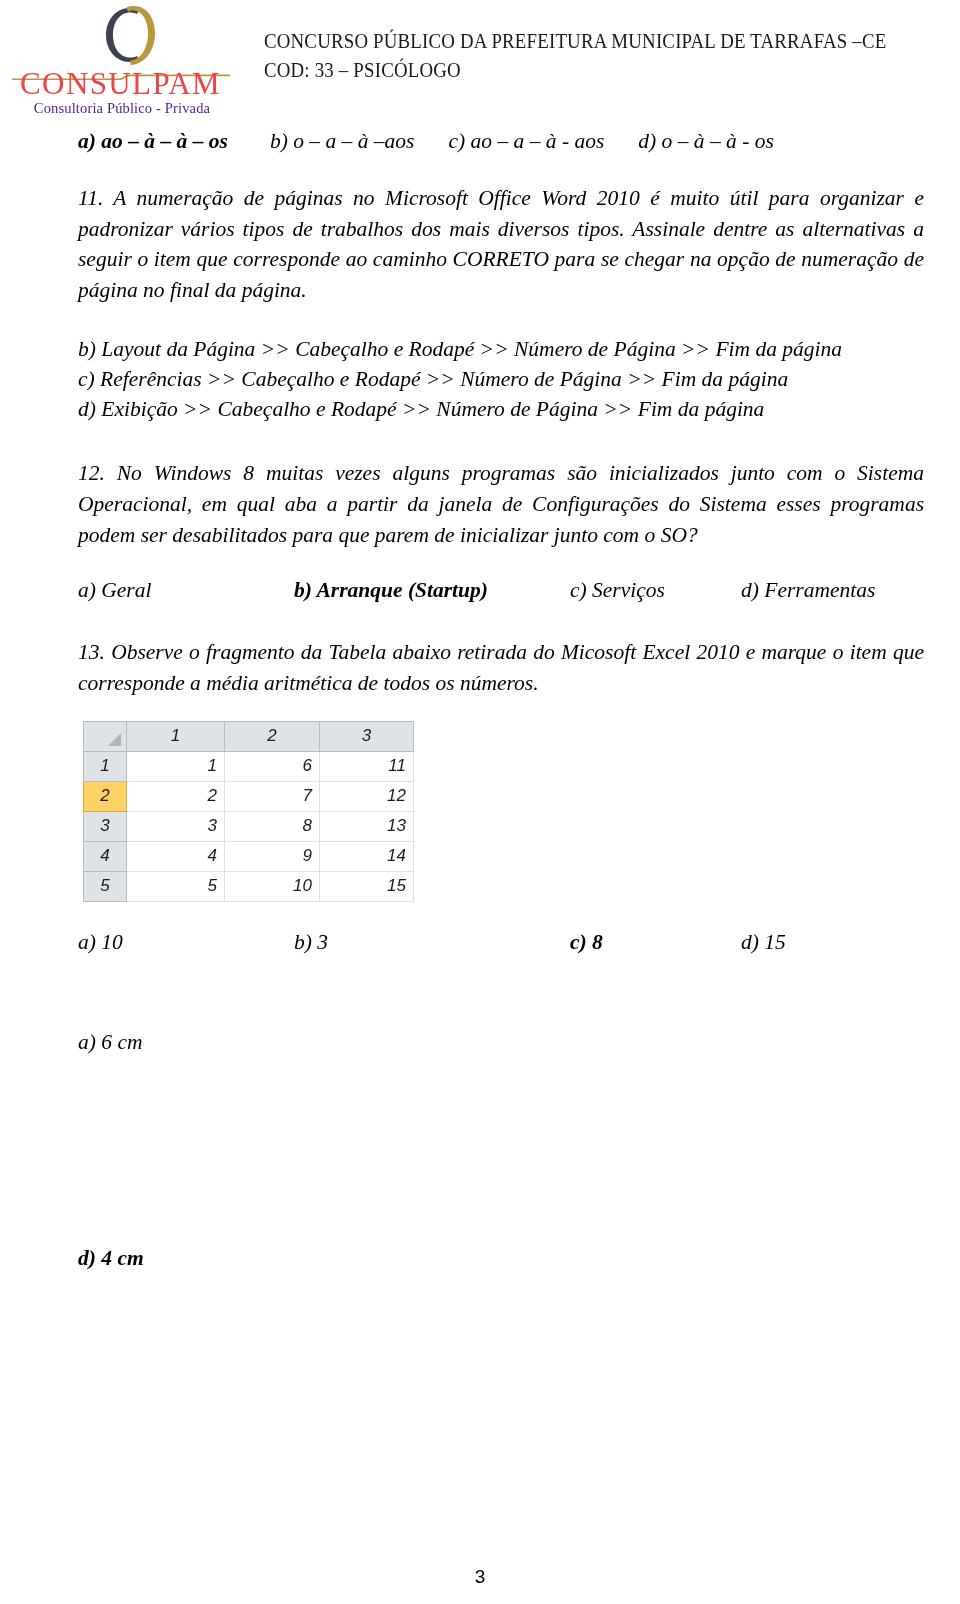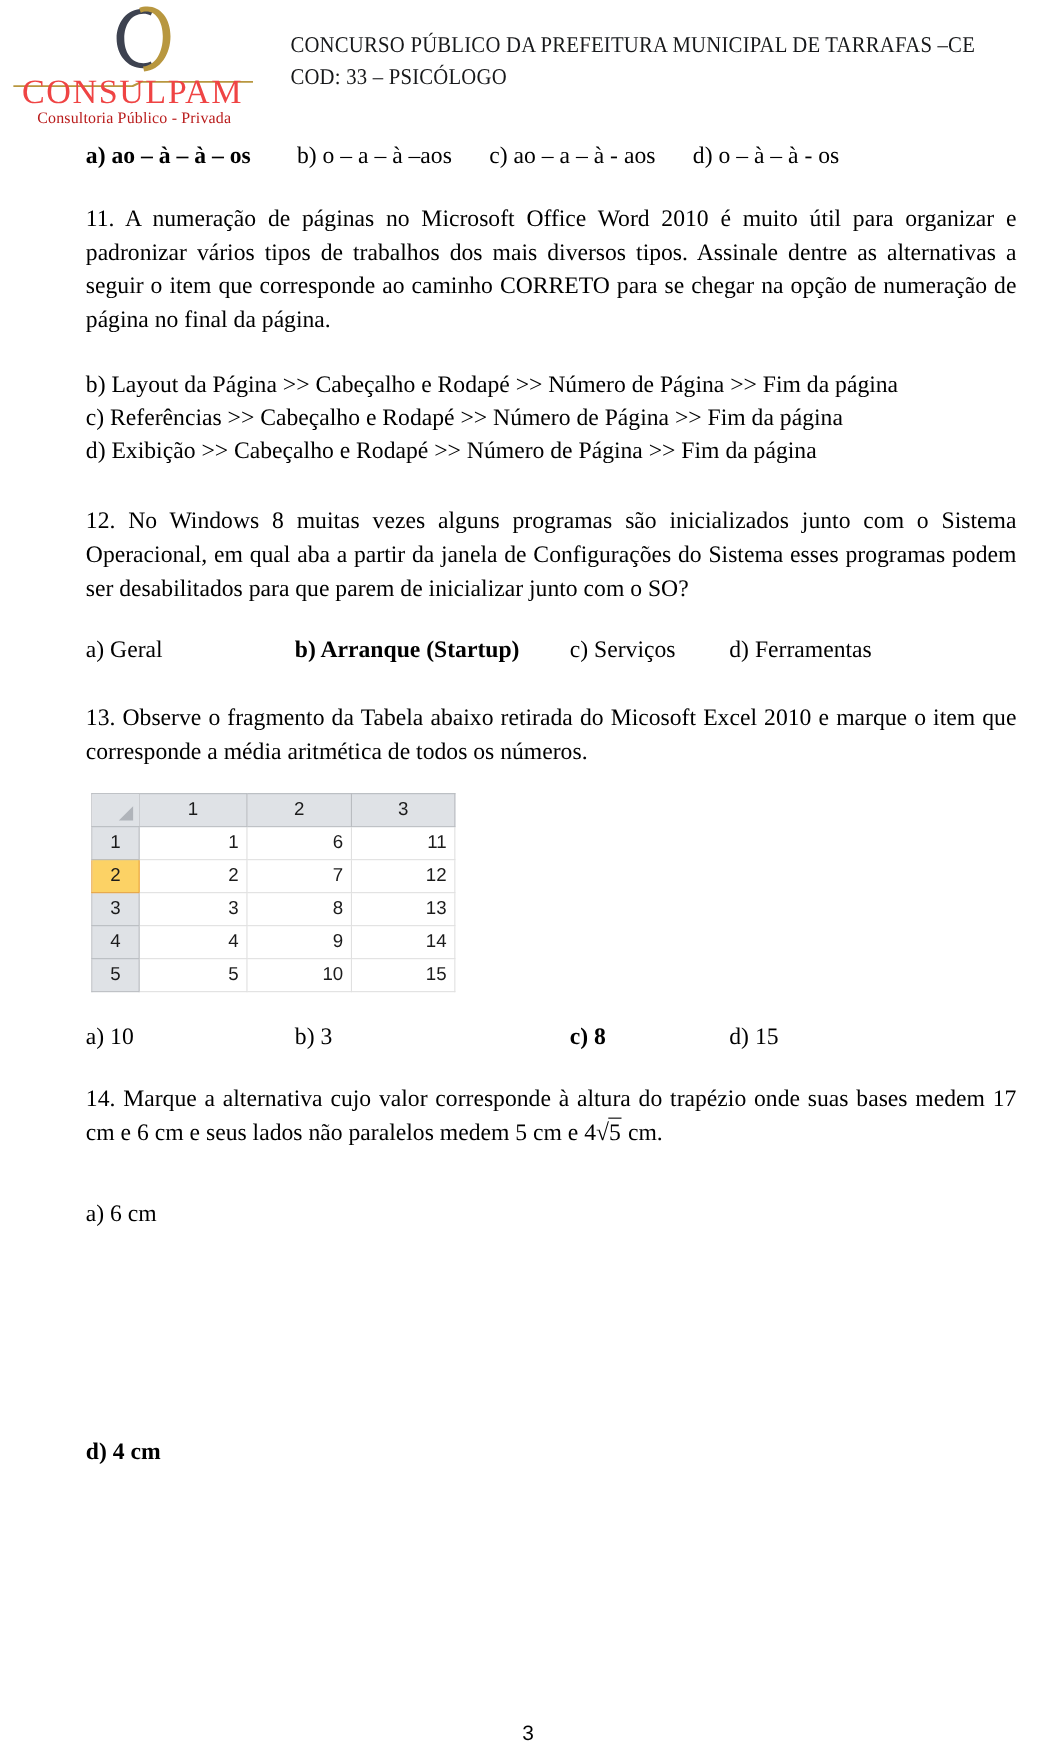--- a/index.html
+++ b/index.html
@@ -58,21 +58,21 @@
   }
   .logo-sub {
     position: absolute;
     left: 0px;
     top: 98px;
     width: 228px;
     text-align: center;
     font-family: "Liberation Serif", "DejaVu Serif", serif;
     font-size: 14.5px;
     letter-spacing: 0.15px;
-    color: #b91c1c;
+    color: #4c1d95;
   }
   .header-titles {
     position: absolute;
     left: 236px;
     top: 30px;
     width: 700px;
     text-align: left;
   }
   .header-line1 {
     font-family: "Liberation Serif", "DejaVu Serif", serif;
@@ -93,20 +93,21 @@
     transform-origin: center;
     white-space: nowrap;
   }
 
   
   .content {
     position: absolute;
     left: 0;
     top: 128px;
     width: 952px;
+    font-style: italic;
   }
   .pad {
     padding: 0 28px 0 78px;
   }
 
   .opt-row {
     font-size: 21.5px;
     line-height: 1.25;
     white-space: nowrap;
   }
@@ -125,20 +126,21 @@
   .sp-22 { height: 22px; }
   .sp-28 { height: 28px; }
   .sp-34 { height: 34px; }
   .sp-44 { height: 44px; }
 
   
   .ans-grid {
     display: flex;
     font-size: 21.5px;
     white-space: nowrap;
+    gap: 26px;
   }
 
   
   .xl-wrap {
     position: relative;
     margin-left: 5px;
     width: 330px;
     font-family: "Liberation Sans", "DejaVu Sans", sans-serif;
   }
   table.xl {
@@ -332,21 +334,20 @@
 
     <div class="ans-grid">
       <span style="width:190px;display:inline-block">a) 10</span>
       <span style="width:250px;display:inline-block">b) 3</span>
       <span class="bold" style="width:145px;display:inline-block">c) 8</span>
       <span>d) 15</span>
     </div>
 
     <div class="sp-28"></div>
 
-    <div class="q-text"><span>14. Marque a alternativa cujo valor corresponde à altura do trapézio onde suas bases medem 17 cm e 6 cm e seus lados não paralelos medem 5 cm e 4</span><span class="sqrt-expr">√<span class="sqrt-radicand">5</span></span><span> cm.</span></div>
 
     <div class="sp-44"></div>
 
     <div class="alt-line">a) 6 cm</div>
     <div class="sp-44"></div>
     <div class="sp-18"></div>
     <div class="sp-44"></div>
     <div class="sp-18"></div>
     <div class="sp-44"></div>
     <div class="sp-18"></div>

